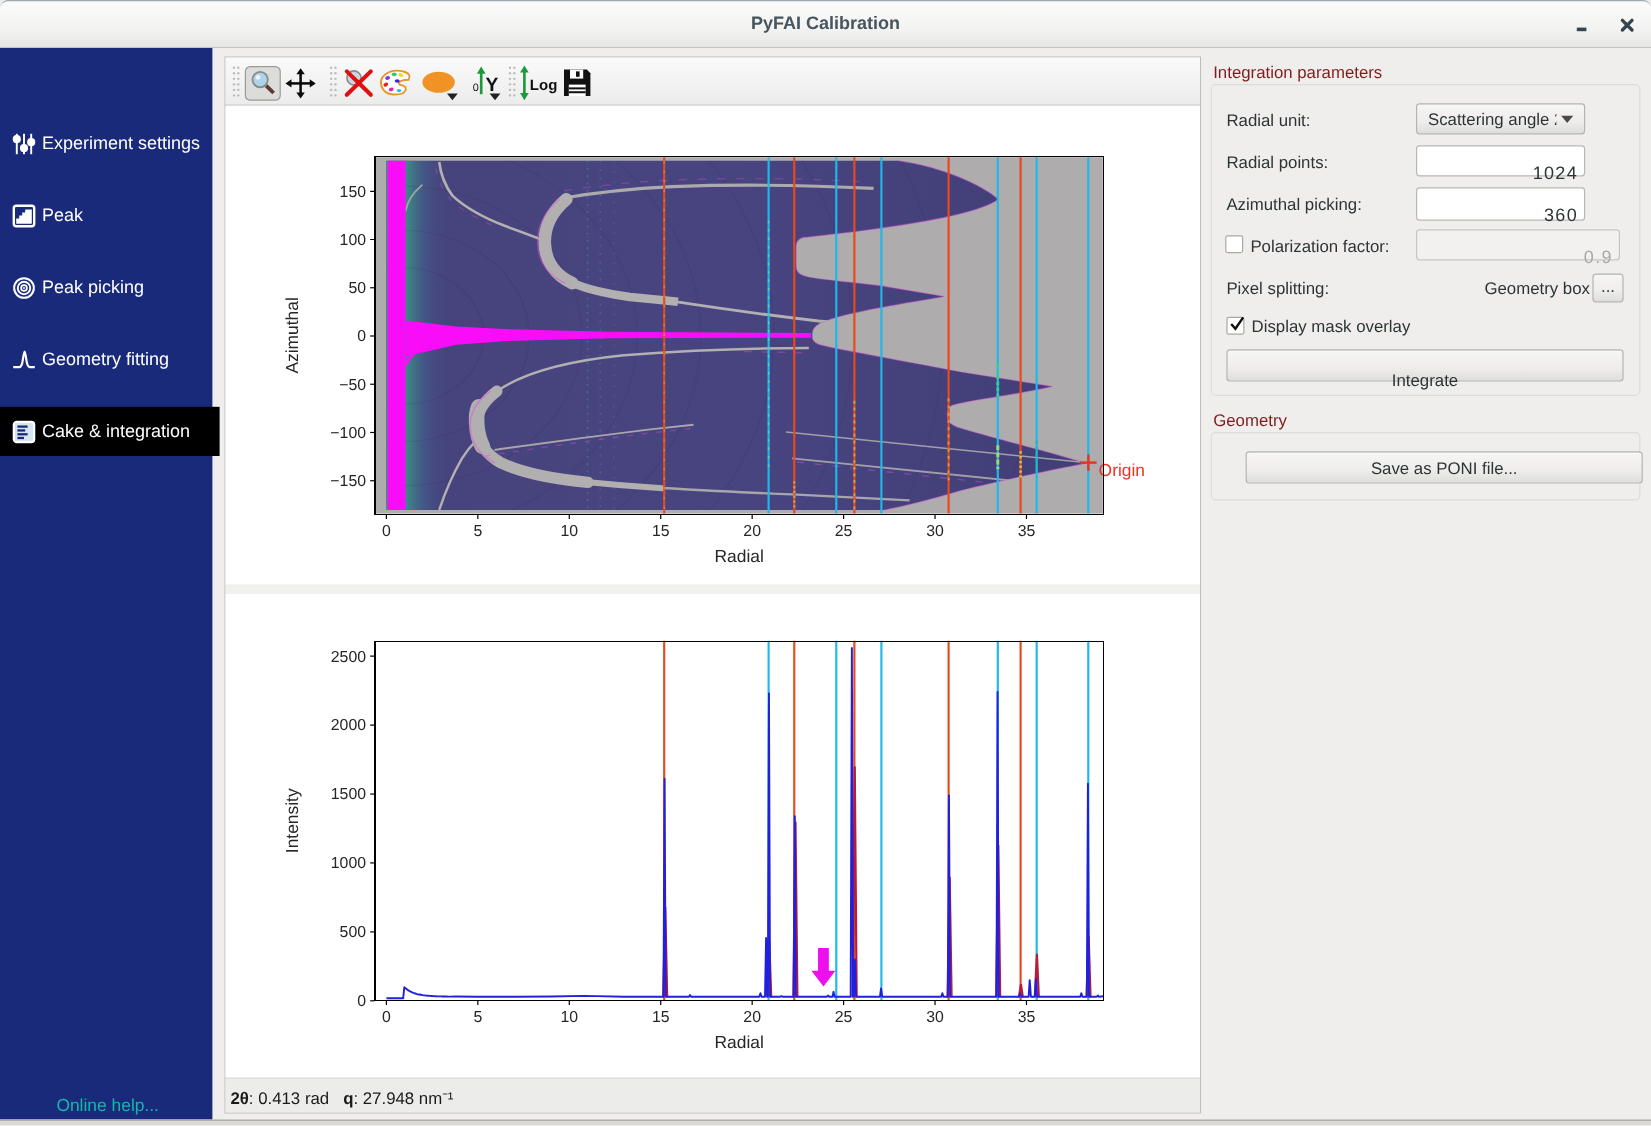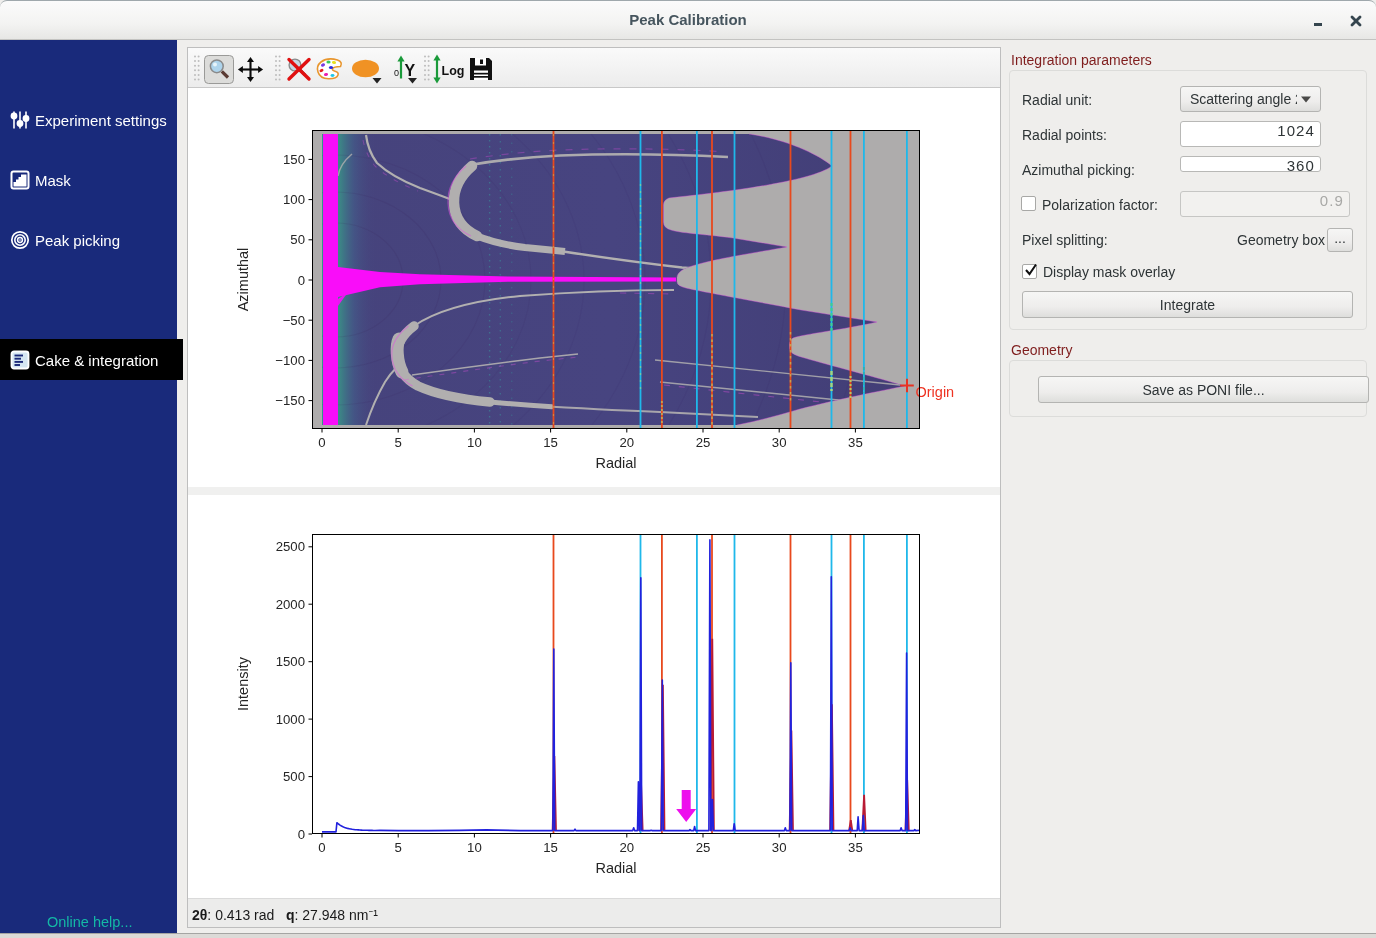--- a/index.html
+++ b/index.html
@@ -25,36 +25,36 @@
 #fig1 { position:absolute; left:0; top:41px; width:812px; height:398px; background:#fff; }
 #figgap { position:absolute; left:0; top:439px; width:812px; height:8px; background:#f0f0ef; }
 #fig2 { position:absolute; left:0; top:447px; width:812px; height:403px; background:#fff; }
 #statusbar { position:absolute; left:0; top:850px; width:812px; height:29px; background:#ececeb;
   border-top:1px solid #dadada; font-size:14px; color:#1a1a1a; padding:6px 0 0 4px; }
 #rightpanel { position:absolute; left:1001px; top:40px; width:375px; height:893px; background:#efeeec; }
 .gb-label { position:absolute; font-size:14px; color:#7f1d1d; }
 .groupbox { position:absolute; border:1px solid #dcdcda; border-radius:4px; }
 .fl { position:absolute; font-size:14px; color:#2e3436; white-space:nowrap; }
 .input { position:absolute; background:#fff; border:1px solid #b8b8b6; border-radius:3px;
-  font-size:15px; letter-spacing:1.1px; text-align:right; padding:0 5px 0 0; color:#2e3436; }
+  font-size:15px; letter-spacing:1.1px; text-align:right; padding:14px 5px 0 0; color:#2e3436; }
 .input.dis { background:#f2f1ef; color:#a8a8a6; border-color:#c6c6c4; }
 .btn { position:absolute; background:linear-gradient(#f6f6f5,#eeedec 60%,#dededc);
   border:1px solid #b4b4b2; border-radius:3px; font-size:14px; color:#2e3436;
   text-align:center; }
 .cb { position:absolute; width:15px; height:15px; background:#fff; border:1px solid #a8a8a6;
   border-radius:2px; }
 .combo { position:absolute; background:linear-gradient(#f6f6f5,#eeedec 60%,#dededc);
   border:1px solid #b4b4b2; border-radius:3px; font-size:14px; color:#2e3436;
   overflow:hidden; white-space:nowrap; }
 .combo .ct { display:inline-block; width:106.5px; overflow:hidden; }
 </style>
 </head>
 <body>
 <div id="titlebar">
-  <div class="title">Peak Calibration</div>
+  <div class="title">PyFAI Calibration</div>
   <div id="btn-min"></div>
   <svg id="btn-close" width="12" height="12">
       <g stroke="#35454e" stroke-width="2.8" stroke-linecap="round">
         <line x1="2" y1="2" x2="10" y2="10"></line>
         <line x1="10" y1="2" x2="2" y2="10"></line>
       </g>
     </svg>
 </div>
 <div id="sidebar">
   <div class="side-item" style="top:59px;">
@@ -68,30 +68,36 @@
           <circle cx="16" cy="8.5" r="2.6"></circle>
     </g>
       </svg>
     <span class="txt">Experiment settings</span>
     </div>
   <div class="side-item" style="top:119px;">
     <svg class="ico" viewBox="0 0 20 20">
         <rect x="1.5" y="1.5" width="17" height="17" rx="2" fill="none" stroke="#fff" stroke-width="2"></rect>
       <path d="M 3.5 16.5 L 3.5 12 L 6 12 L 6 9.5 L 8.5 9.5 L 8.5 7 L 11 7 L 11 4.5 L 16.5 4.5 L 16.5 16.5 Z" fill="#fff"></path>
       </svg>
-    <span class="txt">Mask</span>
+    <span class="txt">Peak</span>
     </div>
   <div class="side-item" style="top:179px;">
     <svg class="ico" viewBox="0 0 20 20" fill="none" stroke="#fff">
       <circle cx="10" cy="10" r="8.2" stroke-width="1.7"></circle>
         <circle cx="10" cy="10" r="5.2" stroke-width="1.6"></circle>
       <circle cx="10" cy="10" r="2.4" stroke-width="1.5"></circle>
         <circle cx="10" cy="10" r="0.8" fill="#fff" stroke="none"></circle>
       </svg>
     <span class="txt">Peak picking</span>
+    </div>
+  <div class="side-item" style="top:239px;">
+    <svg class="ico" viewBox="0 0 20 20" fill="none" stroke="#fff" stroke-width="1.8">
+      <path d="M 1 16 L 6 16 Q 8.2 16 9 10 Q 10 3 10.5 3 Q 11 3 12 10 Q 12.8 16 15 16 L 19 16"></path>
+      </svg>
+    <span class="txt">Geometry fitting</span>
     </div>
   <div class="side-item sel" style="top:299px; height:41px; background:#000000;">
     <svg class="ico" viewBox="0 0 20 20">
         <rect x="1.5" y="1.5" width="17" height="17" rx="2.5" fill="#d5e6f2" stroke="#fff" stroke-width="1.8"></rect>
       <g stroke="#1a2878" stroke-width="1.9">
           <line x1="4.5" y1="5.5" x2="13" y2="5.5"></line>
           <line x1="4.5" y1="8.7" x2="11" y2="8.7"></line>
       <line x1="4.5" y1="11.9" x2="13" y2="11.9"></line>
           <line x1="4.5" y1="15" x2="10" y2="15"></line>
         </g>
@@ -388,30 +394,30 @@
   <div class="gb-label" style="left:10px; top:12px;">Integration parameters</div>
   <div class="groupbox" style="left:8px; top:30px; width:358px; height:260px;"></div>
   <div class="fl" style="left:21px; top:52px;">Radial unit:</div>
   <div class="combo" style="left:179px; top:46px; width:141px; height:26px; padding:4px 0 0 9px;"><span class="ct">Scattering angle 2θ (deg)</span></div>
   <svg style="position:absolute; left:299px; top:55px;" width="12" height="8">
       <polygon points="1,1.5 11,1.5 6,7.5" fill="#4a4a48"></polygon>
     </svg>
   <div class="fl" style="left:21px; top:87px;">Radial points:</div>
   <div class="input" style="left:179px; top:81px; width:141px; height:26px;">1024</div>
   <div class="fl" style="left:21px; top:122px;">Azimuthal picking:</div>
-  <div class="input" style="left:179px; top:116px; width:141px; height:16px;">360</div>
+  <div class="input" style="left:179px; top:116px; width:141px; height:28px;">360</div>
   <div class="cb" style="left:20px; top:156px;"></div>
   <div class="fl" style="left:41px; top:157px;">Polarization factor:</div>
   <div class="input dis" style="left:179px; top:151px; width:170px; height:26px;">0.9</div>
   <div class="fl" style="left:21px; top:192px;">Pixel splitting:</div>
   <div class="fl" style="left:236px; top:192px;">Geometry box</div>
   <div class="btn" style="left:326px; top:188px; width:26px; height:24px; padding-top:1px;">...</div>
   <div class="cb" style="left:21px; top:224px;"></div>
   <svg style="position:absolute; left:22px; top:222px;" width="16" height="16">
       <path d="M 3 8 L 6.5 12 L 13 2.5" fill="none" stroke="#101010" stroke-width="2"></path>
     </svg>
   <div class="fl" style="left:42px; top:224px;">Display mask overlay</div>
-  <div class="btn" style="left:21px; top:251px; width:331px; height:27px; padding-top:5px;">Integrate</div>
+  <div class="btn" style="left:21px; top:251px; width:331px; height:27px; padding-top:17px;">Integrate</div>
   <div class="gb-label" style="left:10px; top:302px;">Geometry</div>
   <div class="groupbox" style="left:8px; top:320px; width:358px; height:57px;"></div>
   <div class="btn" style="left:21px; top:336px; width:331px; height:27px; padding-top:5px;margin-left:16px;">Save as PONI file...</div>
 </div>
 <div style="position:absolute; left:0; top:933px; width:1376px; height:5px; background:#dcdad7; border-top:1px solid #a5a5a3;"></div>
 
 </body></html>

